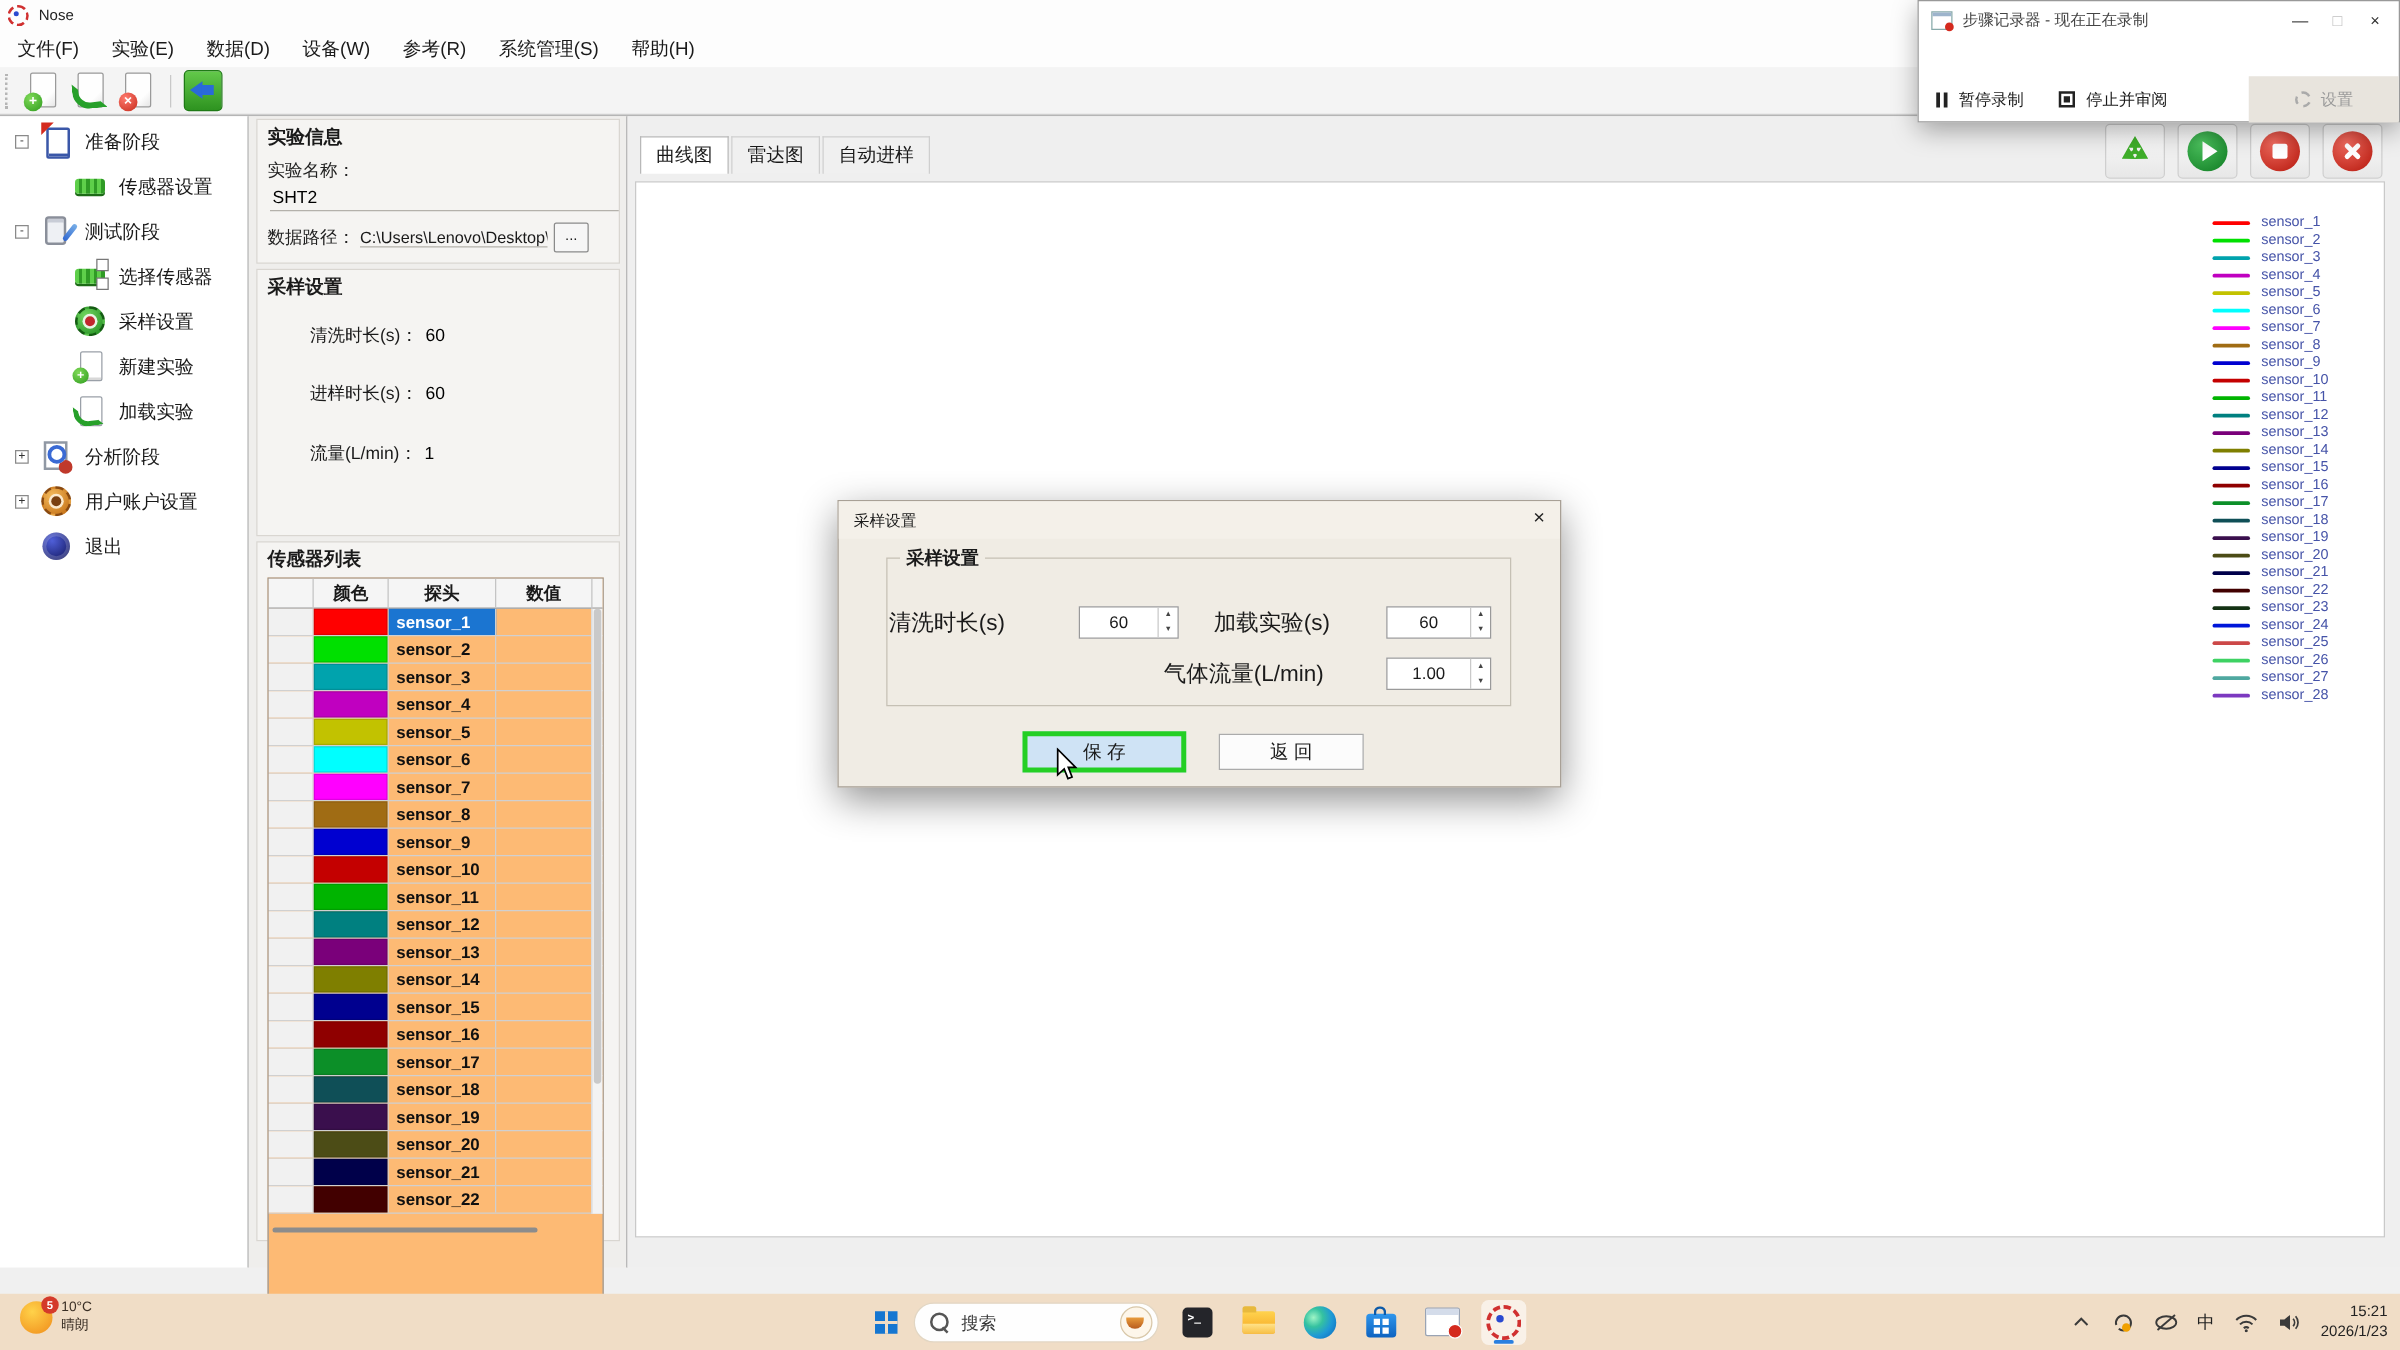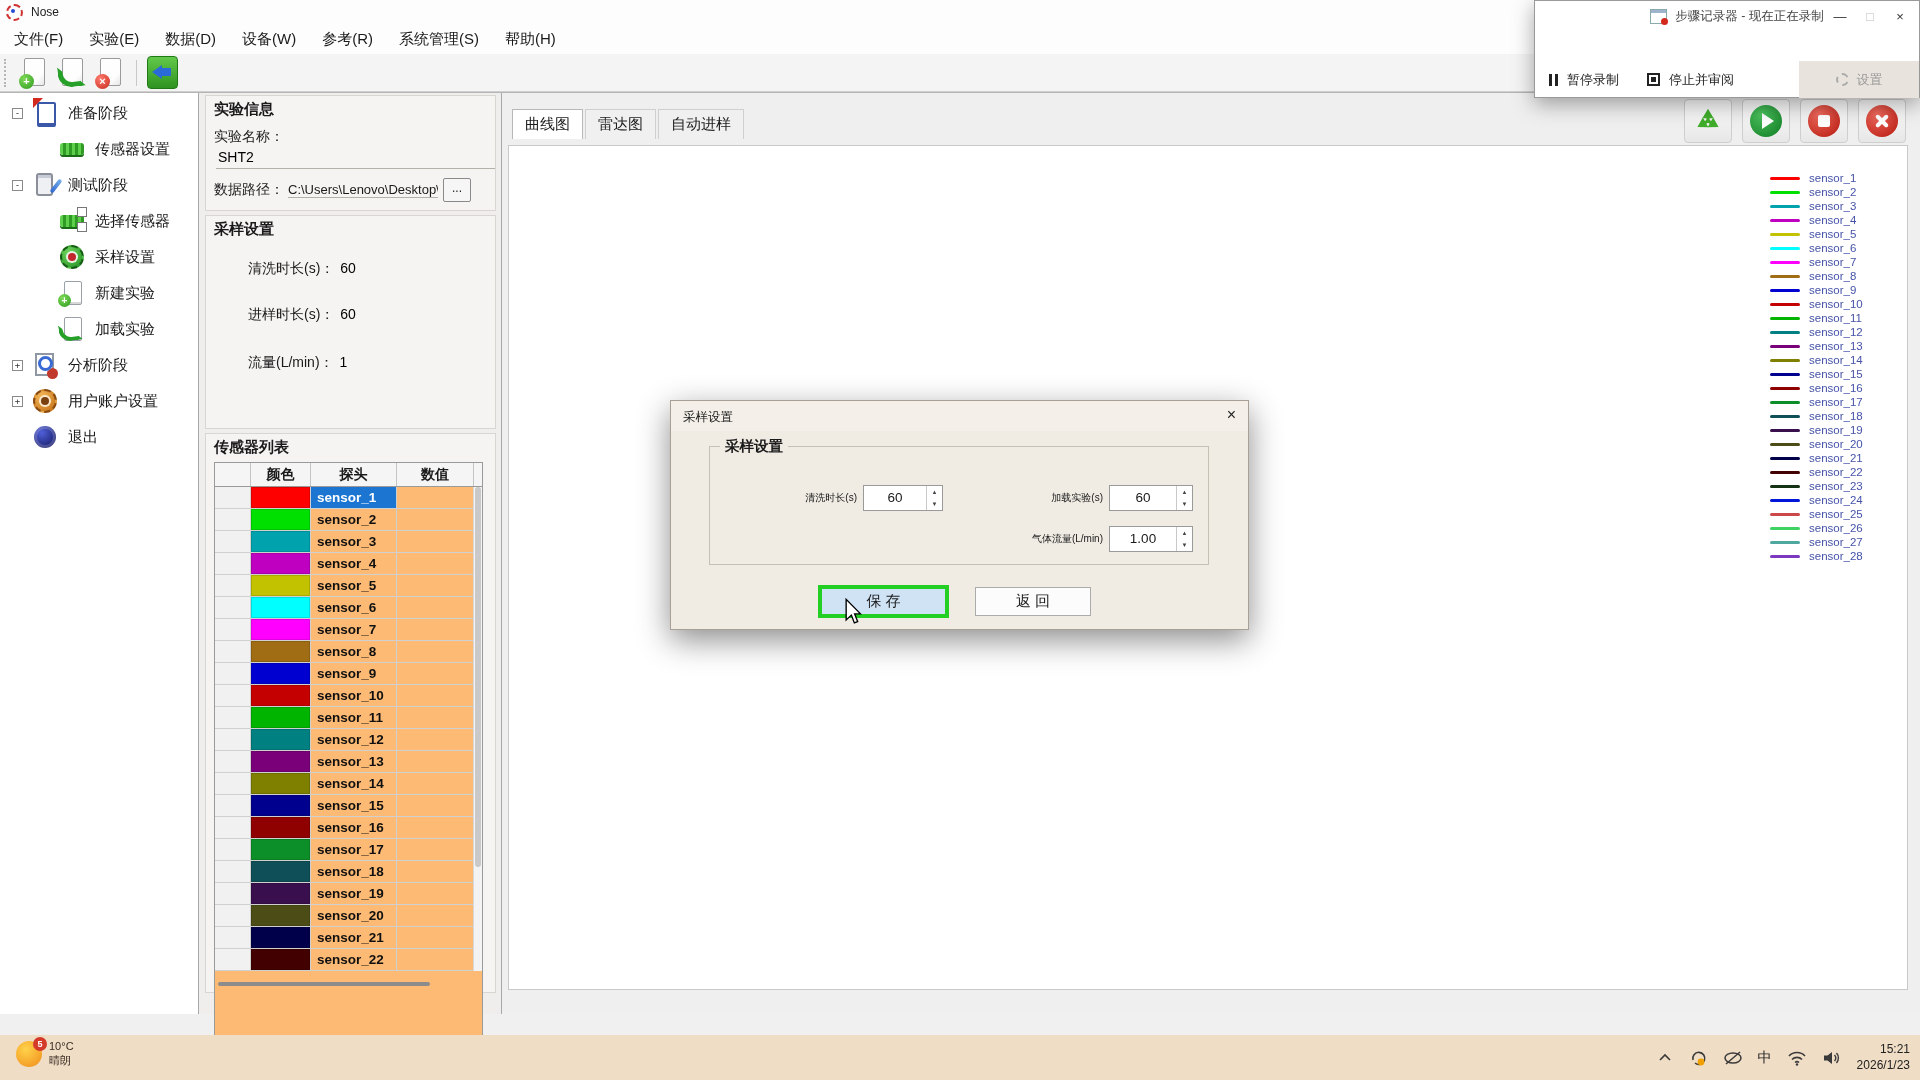--- a/index.html
+++ b/index.html
@@ -140,30 +140,30 @@
   #tray{position:absolute;right:10px;top:0;height:45px;display:flex;align-items:center;gap:15px;}
   .ime{font-size:14px;color:#222;}
   #clock{text-align:right;font-size:12px;line-height:1.3;color:#222;}
   
   #dialog{position:absolute;left:670px;top:400px;width:577px;height:228px;background:#f0ece4;border:1px solid #a8a096;box-shadow:0 10px 30px rgba(0,0,0,.45);z-index:50;}
   #dlg-title{position:absolute;left:0;top:0;width:100%;height:30px;background:#f4f0e9;box-sizing:border-box;}
   #dlg-title .t{position:absolute;left:12px;top:8px;font-size:12.5px;}
   #dlg-close{position:absolute;right:12px;top:5px;font-size:16px;color:#222;}
   #dlg-group{position:absolute;left:38px;top:36px;width:500px;height:128px;border:1px solid #c5c0b4;margin:0;padding:0;box-sizing:border-box;}
   #dlg-group legend{font-size:14.5px;font-weight:bold;margin-left:10px;padding:0 5px;}
-  .dlbl{position:absolute;font-size:10px;text-align:right;line-height:26px;}
+  .dlbl{position:absolute;font-size:18px;text-align:left;line-height:26px;}
   .spin{position:absolute;height:26px;background:#fff;border:1px solid #9a9a9a;display:flex;box-sizing:border-box;}
   .spin .v{flex:1;text-align:center;font-size:13.5px;line-height:24px;}
   .spin .ud{width:15px;border-left:1px solid #c9c9c9;display:flex;flex-direction:column;}
   .spin .ud span{flex:1;font-size:6px;color:#444;display:flex;align-items:center;justify-content:center;}
   #btn-save{position:absolute;left:147px;top:184px;width:131px;height:33px;background:#cfe3f5;border:4px solid #24cf24;font-size:15px;display:flex;align-items:center;justify-content:center;box-sizing:border-box;}
   #btn-back{position:absolute;left:304px;top:186px;width:116px;height:29px;background:#fcfcfc;border:1px solid #ababab;font-size:15px;display:flex;align-items:center;justify-content:center;box-sizing:border-box;}
   
   #recorder{position:absolute;left:1534px;top:0;width:386px;height:98px;background:#fff;border:1px solid #999;box-shadow:0 6px 20px rgba(0,0,0,.35);z-index:60;box-sizing:border-box;}
-  #rec-title{position:absolute;left:0;top:0;width:100%;height:30px;display:flex;align-items:center;gap:8px;padding-left:20px;box-sizing:border-box;justify-content:center;}
+  #rec-title{position:absolute;left:0;top:0;width:100%;height:30px;display:flex;align-items:center;gap:8px;padding-left:10px;box-sizing:border-box;}
   #rec-title .t{font-size:12.5px;color:#444;}
   #rec-ctl{position:absolute;right:4px;top:0;height:30px;display:flex;align-items:center;}
   #rec-ctl span{width:30px;text-align:center;font-size:13px;color:#333;}
   #rec-ctl .dis{color:#c0c0c0;}
   #rec-notice{position:absolute;left:0;top:30px;width:100%;height:30px;background:#fbf2cf;border-top:1px solid #eee3bb;border-bottom:1px solid #eee3bb;font-size:12.5px;display:flex;align-items:center;padding-left:12px;box-sizing:border-box;gap:4px;}
   #rec-notice a{color:#0b62c4;text-decoration:underline;}
   #rec-tools{position:absolute;left:0;top:60px;width:100%;height:37px;display:flex;align-items:center;}
   .rec-btn{display:flex;align-items:center;gap:9px;font-size:13px;padding:0 14px;height:100%;}
   .pause-ic{width:9px;height:12px;border-left:3px solid #222;border-right:3px solid #222;box-sizing:border-box;}
   .stoprev-ic{width:13px;height:13px;border:2px solid #222;box-sizing:border-box;display:flex;align-items:center;justify-content:center;}
@@ -689,20 +689,46 @@
 
 
   <div id="taskbar">
     <div id="weather">
       <span class="sun">
           <span class="b5">5</span>
         </span>
       <span class="wt">
         <span>10°C</span><br><span>晴朗</span>
       </span>
+    </div>
+    <div id="tb-center">
+      <span class="win-logo"></span>
+      <div id="searchbox">
+        <span class="mag"></span>
+        <input placeholder="搜索" style="">
+        <span class="bowl"></span>
+      </div>
+      <div class="app">
+          <span class="ic-term"></span>
+        </div>
+      <div class="app">
+          <span class="ic-folder"></span>
+        </div>
+      <div class="app">
+          <span class="ic-edge"></span>
+        </div>
+      <div class="app">
+          <span class="ic-store"></span>
+        </div>
+      <div class="app">
+          <span class="ic-psr"></span>
+        </div>
+      <div class="app active">
+          <span class="ic-nose"></span>
+        </div>
     </div>
     <div id="tray">
       <svg width="16" height="16" viewBox="0 0 16 16">
           <polyline points="3,10 8,5 13,10" fill="none" stroke="#3a3a3a" stroke-width="1.6"></polyline>
         </svg>
       <svg width="20" height="20" viewBox="0 0 20 20">
           <path d="M5 12 a6 6 0 1 1 2 3" fill="none" stroke="#3a3a3a" stroke-width="1.6"></path>
           <circle cx="13" cy="14" r="3.4" fill="#f0a000"></circle>
         </svg>
       <svg width="20" height="16" viewBox="0 0 20 16">

